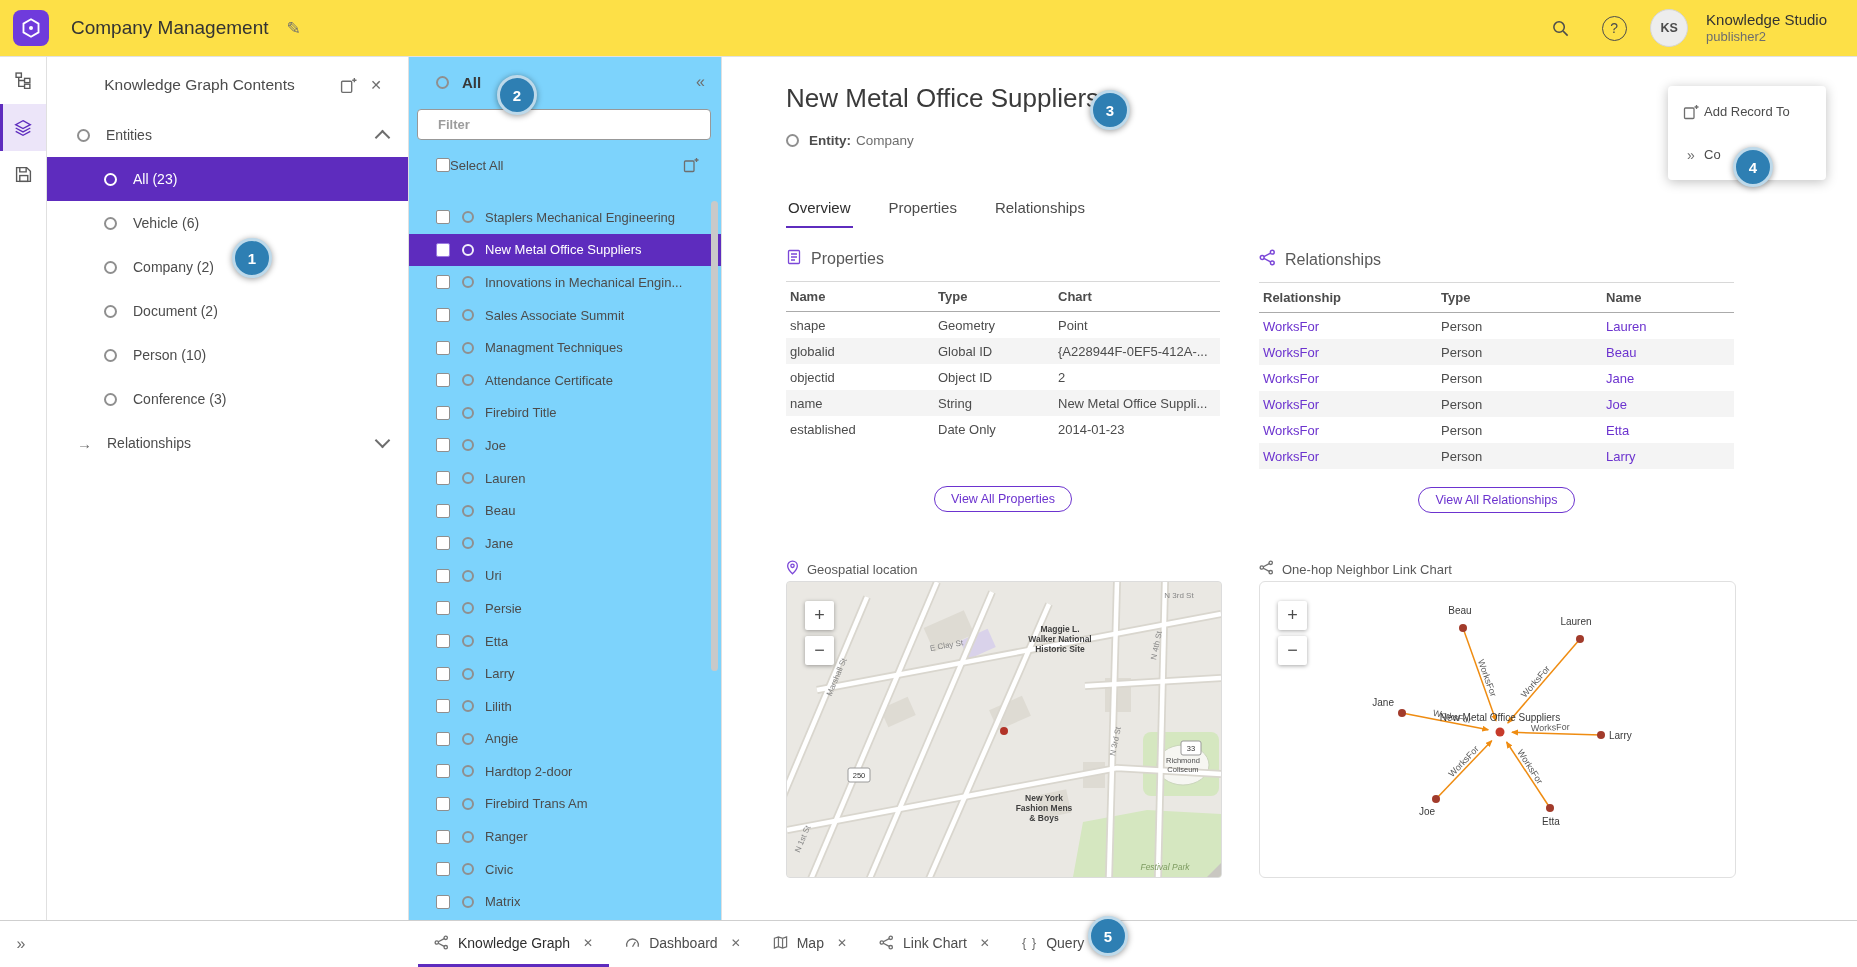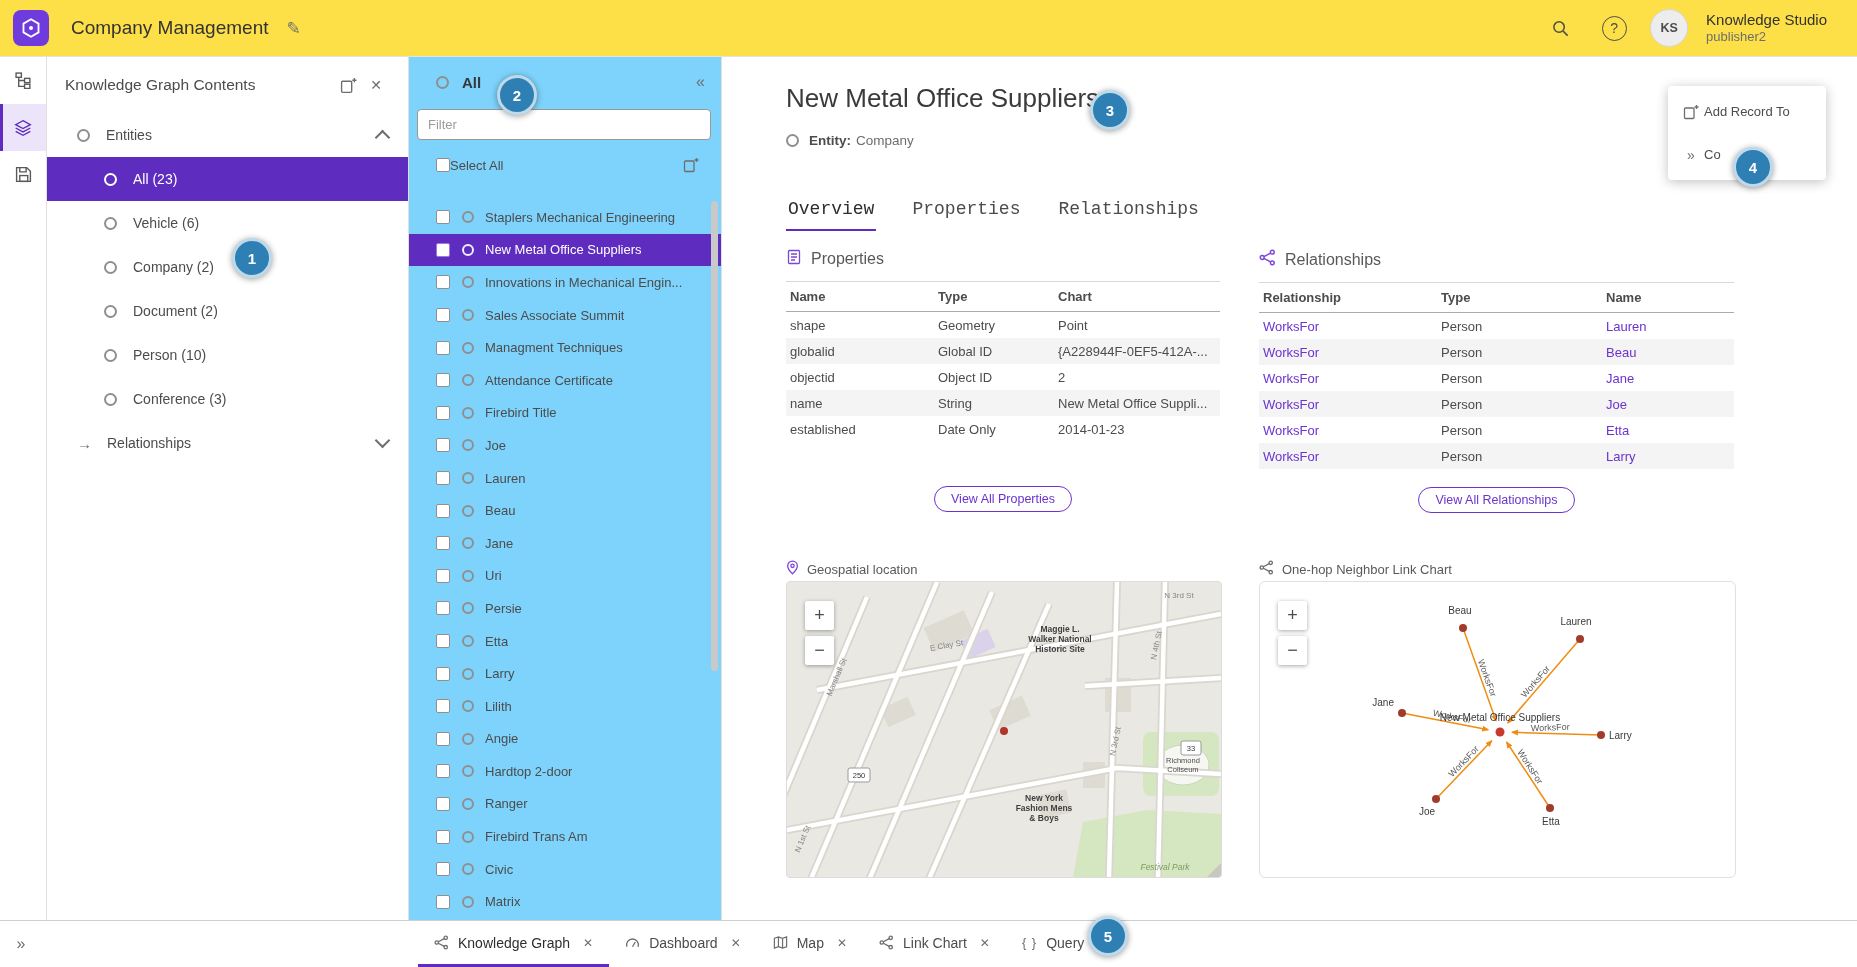--- a/index.html
+++ b/index.html
@@ -20,62 +20,62 @@
   .product-user{font-size:13px;color:#6e6e6e;}
 
   
   .rail{position:absolute;top:57px;left:0;width:47px;bottom:47px;background:#fff;border-right:1px solid #e0e0e0;display:flex;flex-direction:column;z-index:4;box-sizing:border-box;}
   .rail-btn{height:47px;display:flex;align-items:center;justify-content:center;color:#595959;border-left:3px solid transparent;border-right:3px solid transparent;cursor:pointer;}
   .rail-btn.active{background:#ece5f9;border-left-color:#5e2cbe;color:#5e2cbe;}
 
   
   .contents{position:absolute;top:57px;left:47px;width:362px;bottom:47px;background:#fff;border-right:1px solid #e0e0e0;box-sizing:border-box;}
   .contents-header{height:56px;display:flex;align-items:center;padding:0 18px;}
-  .contents-title{font-size:15.5px;color:#4c4c4c;flex:1;}
+  .contents-title{font-size:15.5px;color:#4c4c4c;flex:1;text-align:center;}
   .icon-btn{color:#6e6e6e;display:flex;align-items:center;justify-content:center;width:28px;height:28px;cursor:pointer;font-size:14px;}
   .ring{width:13px;height:13px;border:2px solid #8f8f8f;border-radius:50%;flex:none;box-sizing:border-box;background:transparent;}
   .section-row{height:44px;display:flex;align-items:center;padding:0 20px 0 30px;font-size:14px;color:#4c4c4c;cursor:pointer;}
   .section-label{margin-left:16px;flex:1;}
   .arrow-glyph{font-size:15px;color:#6e6e6e;width:14px;text-align:center;flex:none;}
   .chev{width:9px;height:9px;border-right:2px solid #6e6e6e;border-bottom:2px solid #6e6e6e;flex:none;}
   .chev.up{transform:rotate(-135deg);margin-top:5px;}
   .chev.down{transform:rotate(45deg);margin-bottom:5px;}
   .crow{height:44px;display:flex;align-items:center;padding-left:57px;font-size:14px;color:#4c4c4c;cursor:pointer;}
   .crow .ring{margin-right:16px;}
   .crow.selected{background:#5e2cbe;color:#fff;}
   .crow.selected .ring{border-color:#fff;}
 
   
   .listpanel{position:absolute;top:57px;left:409px;width:313px;bottom:47px;background:#7dd3fc;border-right:1px solid #e0e0e0;box-sizing:border-box;}
   .list-header{height:50px;display:flex;align-items:center;padding:0 16px 0 27px;}
   .list-title{margin-left:13px;font-size:15px;font-weight:bold;color:#383838;flex:1;}
   .collapse-btn{color:#6e6e6e;font-size:16px;cursor:pointer;}
   .filter-wrap{padding:2px 10px 0 8px;}
-  input.filter{width:100%;box-sizing:border-box;height:31px;border:1px solid #989898;border-radius:4px;background:#fff;padding:0 10px;font-size:13px;color:#333;font-family:inherit;outline:none;}
+  input.filter{width:100%;box-sizing:border-box;height:31px;border:1px solid #989898;border-radius:4px;background:#fff;padding:0 20px;font-size:13px;color:#333;font-family:inherit;outline:none;font-weight:bold;}
   input.filter::placeholder{color:#9c9c9c;}
   .selectall-row{height:34px;display:flex;align-items:center;padding:0 16px 0 27px;font-size:13px;color:#4c4c4c;margin-top:8px;}
   .cbox{width:14px;height:14px;border:1px solid #8f8f8f;border-radius:2px;background:#fff;flex:none;box-sizing:border-box;cursor:pointer;}
   .selectall-label{flex:1;}
   .list-items{position:absolute;top:144px;left:0;right:0;bottom:0;overflow:hidden;}
   .lrow{height:32.6px;display:flex;align-items:center;padding:0 18px 0 27px;font-size:13px;color:#4c4c4c;cursor:pointer;box-sizing:border-box;}
   .lrow .ring{width:12px;height:12px;margin-left:12px;}
   .lrow .llabel{margin-left:11px;white-space:nowrap;overflow:hidden;text-overflow:ellipsis;}
   .lrow.selected{background:#5e2cbe;color:#fff;}
   .lrow.selected .ring{border-color:#f2eefb;}
   .lrow.selected .cbox{border-color:#9a7ae0;}
   .scrollbar{position:absolute;right:3px;top:144px;width:7px;height:470px;background:#c9c9c9;border-radius:4px;cursor:pointer;}
 
   
   .main{position:absolute;top:57px;left:722px;right:0;bottom:47px;background:#fff;}
   .record-title{position:absolute;left:64px;top:26px;font-size:26px;color:#3a3a3a;font-weight:500;margin:0;}
   .entity-line{position:absolute;left:64px;top:76px;display:flex;align-items:center;font-size:13.5px;color:#6e6e6e;}
   .entity-line .ring{margin-right:10px;}
   .entity-line b{color:#4c4c4c;margin-right:5px;}
   .tabs{position:absolute;left:64px;top:134px;display:flex;gap:34px;}
-  .tab{font-size:18px;color:#4c4c4c;padding:8px 2px 10px;border-bottom:2px solid transparent;cursor:pointer;font-family:Liberation Mono, monospace;}
+  .tab{font-size:15px;color:#4c4c4c;padding:8px 2px 10px;border-bottom:2px solid transparent;cursor:pointer;}
   .tab.active{color:#2e2e2e;border-bottom-color:#5e2cbe;}
 
   .col{position:absolute;top:192px;}
   .col.left{left:64px;width:434px;}
   .col.right{left:537px;width:475px;}
   .sec-head{display:flex;align-items:center;gap:9px;font-size:16px;color:#595959;}
   table.data{width:100%;border-collapse:collapse;margin-top:12px;font-size:13px;table-layout:fixed;}
   table.data th{text-align:left;font-weight:bold;color:#4c4c4c;height:29px;border-top:1px solid #d8d8d8;border-bottom:1px solid #ababab;padding:0 4px;overflow:hidden;white-space:nowrap;}
   table.data td{height:26px;padding:0 4px;color:#4c4c4c;overflow:hidden;white-space:nowrap;}
   table.data tbody tr:nth-child(even) td{background:#f4f4f4;}
@@ -333,26 +333,26 @@
           <span class="llabel">Angie</span>
         </div>
         <div class="lrow">
           <span class="cbox"></span>
           <span class="ring"></span>
           <span class="llabel">Hardtop 2-door</span>
         </div>
         <div class="lrow">
           <span class="cbox"></span>
           <span class="ring"></span>
+          <span class="llabel">Firebird Trans Am</span>
+        </div>
+        <div class="lrow">
+          <span class="cbox"></span>
+          <span class="ring"></span>
           <span class="llabel">Ranger</span>
-        </div>
-        <div class="lrow">
-          <span class="cbox"></span>
-          <span class="ring"></span>
-          <span class="llabel">Firebird Trans Am</span>
         </div>
         <div class="lrow">
           <span class="cbox"></span>
           <span class="ring"></span>
           <span class="llabel">Civic</span>
         </div>
         <div class="lrow">
           <span class="cbox"></span>
           <span class="ring"></span>
           <span class="llabel">Matrix</span>

